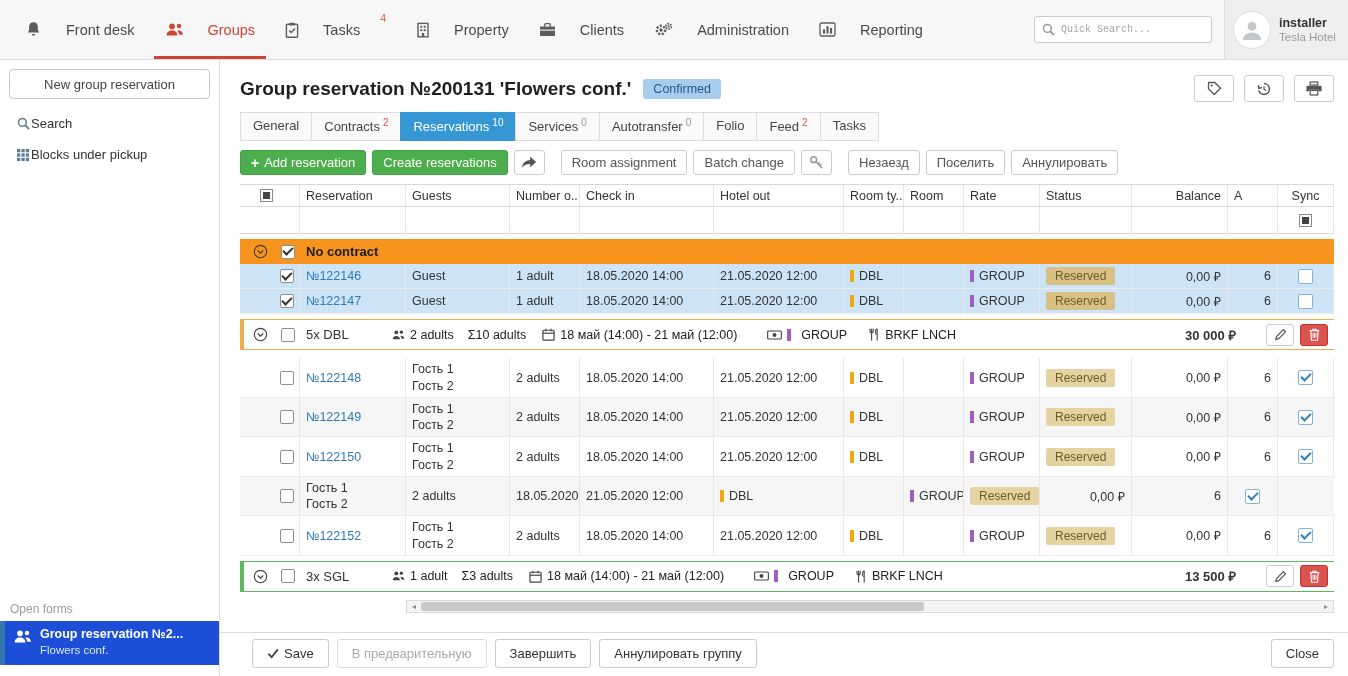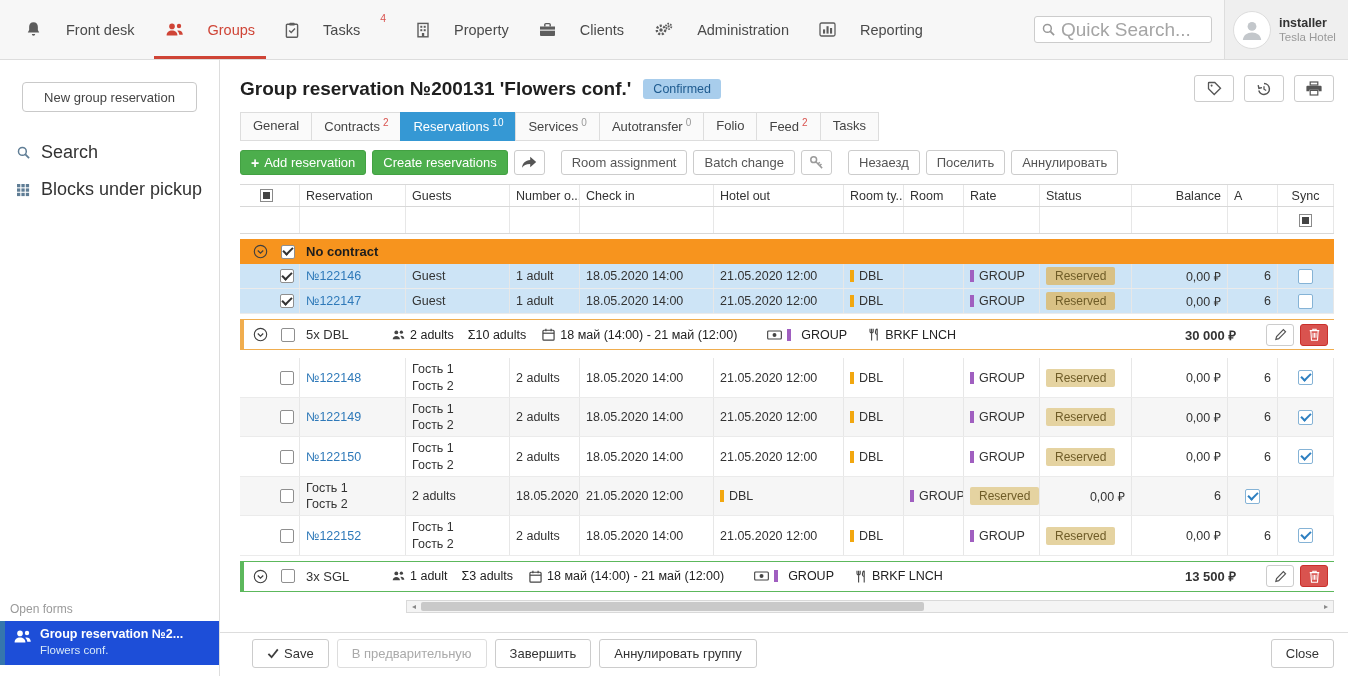--- a/index.html
+++ b/index.html
@@ -11,31 +11,31 @@
 .topnav{height:60px;background:#f7f7f7;border-bottom:1px solid #ddd;display:flex;align-items:stretch;flex:none}
 .nav-items{display:flex;align-items:stretch;padding-left:10px}
 .nav-item{display:flex;align-items:center;gap:24px;padding:0 15px;color:#4a4a4a;font-size:14.5px;position:relative;cursor:pointer}
 .nav-item .icon{display:flex;color:#5d5d5d}
 .nav-item.active{color:#cf4436}
 .nav-item.active .icon{color:#cf4436}
 .nav-item.active::after{content:"";position:absolute;left:4px;right:4px;bottom:0;height:3px;background:#cf4436}
 .nav-badge{color:#d9534f;font-size:10.5px;margin-left:-4px;align-self:flex-start;margin-top:12px}
 .nav-right{margin-left:auto;display:flex;align-items:center}
 .search-box{width:178px;height:27px;border:1px solid #ccc;border-radius:3px;background:#fff;display:flex;align-items:center;padding:0 7px;gap:6px;margin-right:12px;color:#999}
-.search-box input{border:none;outline:none;flex:1;font-size:19px;font-family:Liberation Sans, sans-serif;min-width:0;background:transparent}
+.search-box input{border:none;outline:none;flex:1;font-size:10px;font-family:Liberation Mono, monospace;min-width:0;background:transparent}
 .search-box input::placeholder{color:#a5a5a5}
 .user-panel{width:124px;height:100%;background:#efefef;border-left:1px solid #ddd;display:flex;align-items:center;gap:8px;padding:0 8px;cursor:pointer}
 .avatar{width:38px;height:38px;border-radius:50%;background:#fff;border:1px solid #ddd;display:flex;align-items:center;justify-content:center;overflow:hidden;flex:none}
 .user-name{font-weight:bold;font-size:12.5px;color:#333}
 .user-org{color:#999;font-size:11.5px;margin-top:1px}
 
 .body-row{flex:1;display:flex;min-height:0}
 .sidebar{width:220px;flex:none;background:#fff;border-right:1px solid #ddd;display:flex;flex-direction:column}
-.new-group-btn{margin:22px;height:30px;border:1px solid #c9c9c9;border-radius:4px;background:#fff;font-size:13px;color:#444}
-.side-item{display:flex;align-items:center;gap:10px;padding:8px 15px;font-size:18px;color:#333;cursor:pointer}
+.new-group-btn{margin:9px;height:30px;border:1px solid #c9c9c9;border-radius:4px;background:#fff;font-size:13px;color:#444}
+.side-item{display:flex;align-items:center;padding:8px 15px;font-size:13px;color:#333;cursor:pointer}
 .side-item .icon{display:flex;color:#5f7d95;width:16px;justify-content:center}
 .open-forms{margin-top:auto}
 .open-forms-label{color:#9a9a9a;font-size:12px;padding:5px 10px}
 .open-form-item{background:#1d4ed8;border-left:5px solid #3576ad;color:#fff;padding:6px 8px;display:flex;gap:8px;min-height:44px;margin-bottom:11px;cursor:pointer}
 .of-icon{display:flex;color:#fff;margin-top:2px}
 .of-title{font-weight:bold;font-size:12.5px;white-space:nowrap;overflow:hidden}
 .of-sub{color:#d6e8f7;font-size:11.5px;margin-top:3px}
 .main{flex:1;min-width:0;display:flex;flex-direction:column;background:#fff}
 
 .page-header{display:flex;align-items:center;padding:15px 14px 7px 20px;flex:none}

